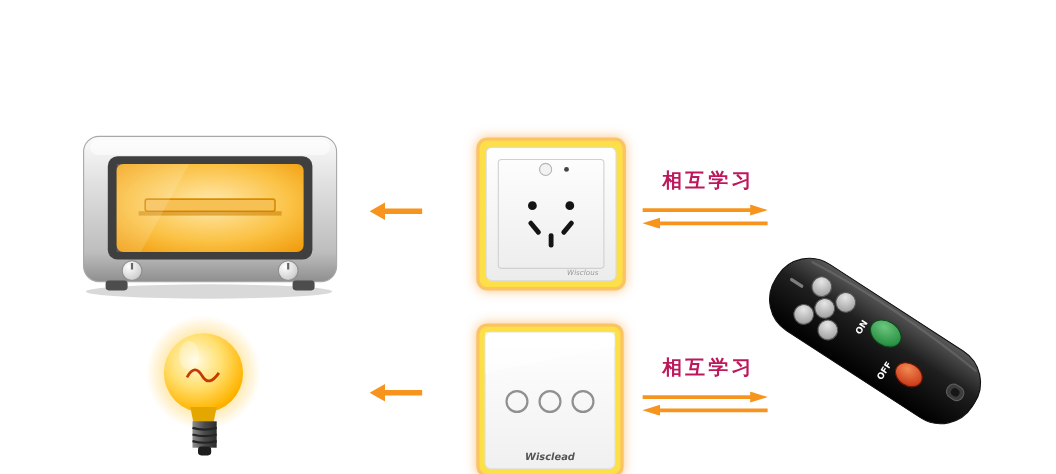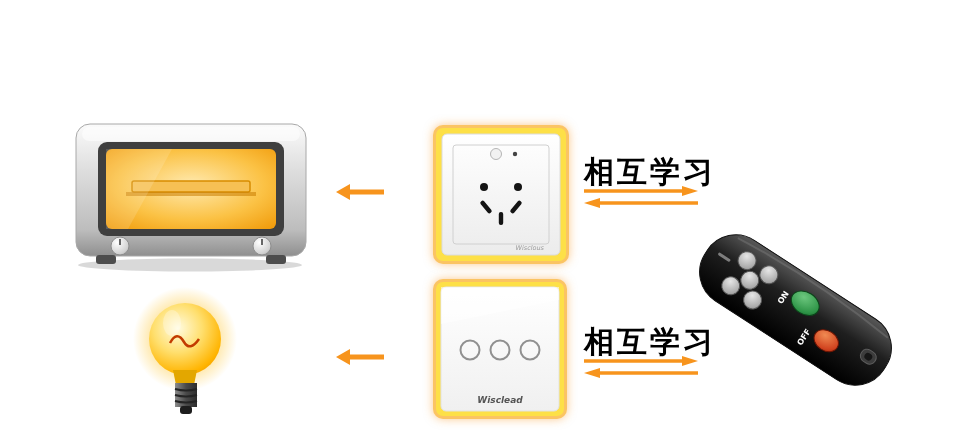--- a/index.html
+++ b/index.html
@@ -2,22 +2,22 @@
 <html><head>
 <meta charset="utf-8">
 <style>
   html,body{margin:0;padding:0;background:#fff;}
   .canvas{position:relative;width:960px;height:431px;background:#ffffff;overflow:hidden;
           font-family:"DejaVu Sans","Liberation Sans",sans-serif;}
   .abs{position:absolute;}
   .panel{position:absolute;background:#fde047;border-radius:7px;
          box-shadow:0 0 0 3px #fbc463, 0 0 10px 3px rgba(247,148,29,.5);}
   .panel svg{display:block;}
-  .learn-label{position:absolute;width:120px;text-align:center;color:#000000;
-               font-weight:bold;font-size:30px;letter-spacing:3px;white-space:nowrap;}
+  .learn-label{position:absolute;width:120px;text-align:center;color:#be185d;
+               font-weight:bold;font-size:18px;letter-spacing:3px;white-space:nowrap;}
   .arrow svg{display:block;}
   .remote-wrap{position:absolute;left:688px;top:273px;width:215px;height:74px;
                transform:rotate(33deg);}
 </style>
 </head>
 <body>
 
 <div class="canvas">
 
   <div class="abs" style="left:62px;top:118px;width:258px;height:155px">
@@ -104,21 +104,21 @@
       <circle cx="79" cy="26" r="2.2" fill="#444"></circle>
       <circle cx="48" cy="59" r="4" fill="#141414"></circle>
       <circle cx="82" cy="59" r="4" fill="#141414"></circle>
       <rect x="-2.2" y="-7.5" width="4.4" height="15" rx="2" transform="translate(50 79) rotate(-40)" fill="#141414"></rect>
       <rect x="-2.2" y="-7.5" width="4.4" height="15" rx="2" transform="translate(80 79) rotate(40)" fill="#141414"></rect>
       <rect x="62.8" y="84" width="4.4" height="13" rx="2" fill="#141414"></rect>
       <text x="108" y="122" font-size="6.5" fill="#9a9a9a" text-anchor="end" font-style="italic">Wisclous</text>
     </svg>
   </div>
 
-  <div class="panel" style="left:436px;top:282px;width:128px;height:134px">
+  <div class="panel" style="left:436px;top:297px;width:128px;height:134px">
     <svg viewBox="0 0 128 134" width="128" height="134">
       <defs>
         <linearGradient id="swFace" x1="0" y1="0" x2="0" y2="1">
           <stop offset="0" stop-color="#ffffff"></stop>
             <stop offset="1" stop-color="#f0f0f0"></stop>
         </linearGradient>
       </defs>
       <rect x="5" y="5" width="118" height="124" rx="5" fill="url(#swFace)" stroke="#e2e2e2"></rect>
       <polygon points="5,42 123,18 123,5 5,5" fill="#ffffff" opacity=".55"></polygon>
       <circle cx="34" cy="68" r="9.5" fill="none" stroke="#909090" stroke-width="2"></circle>

